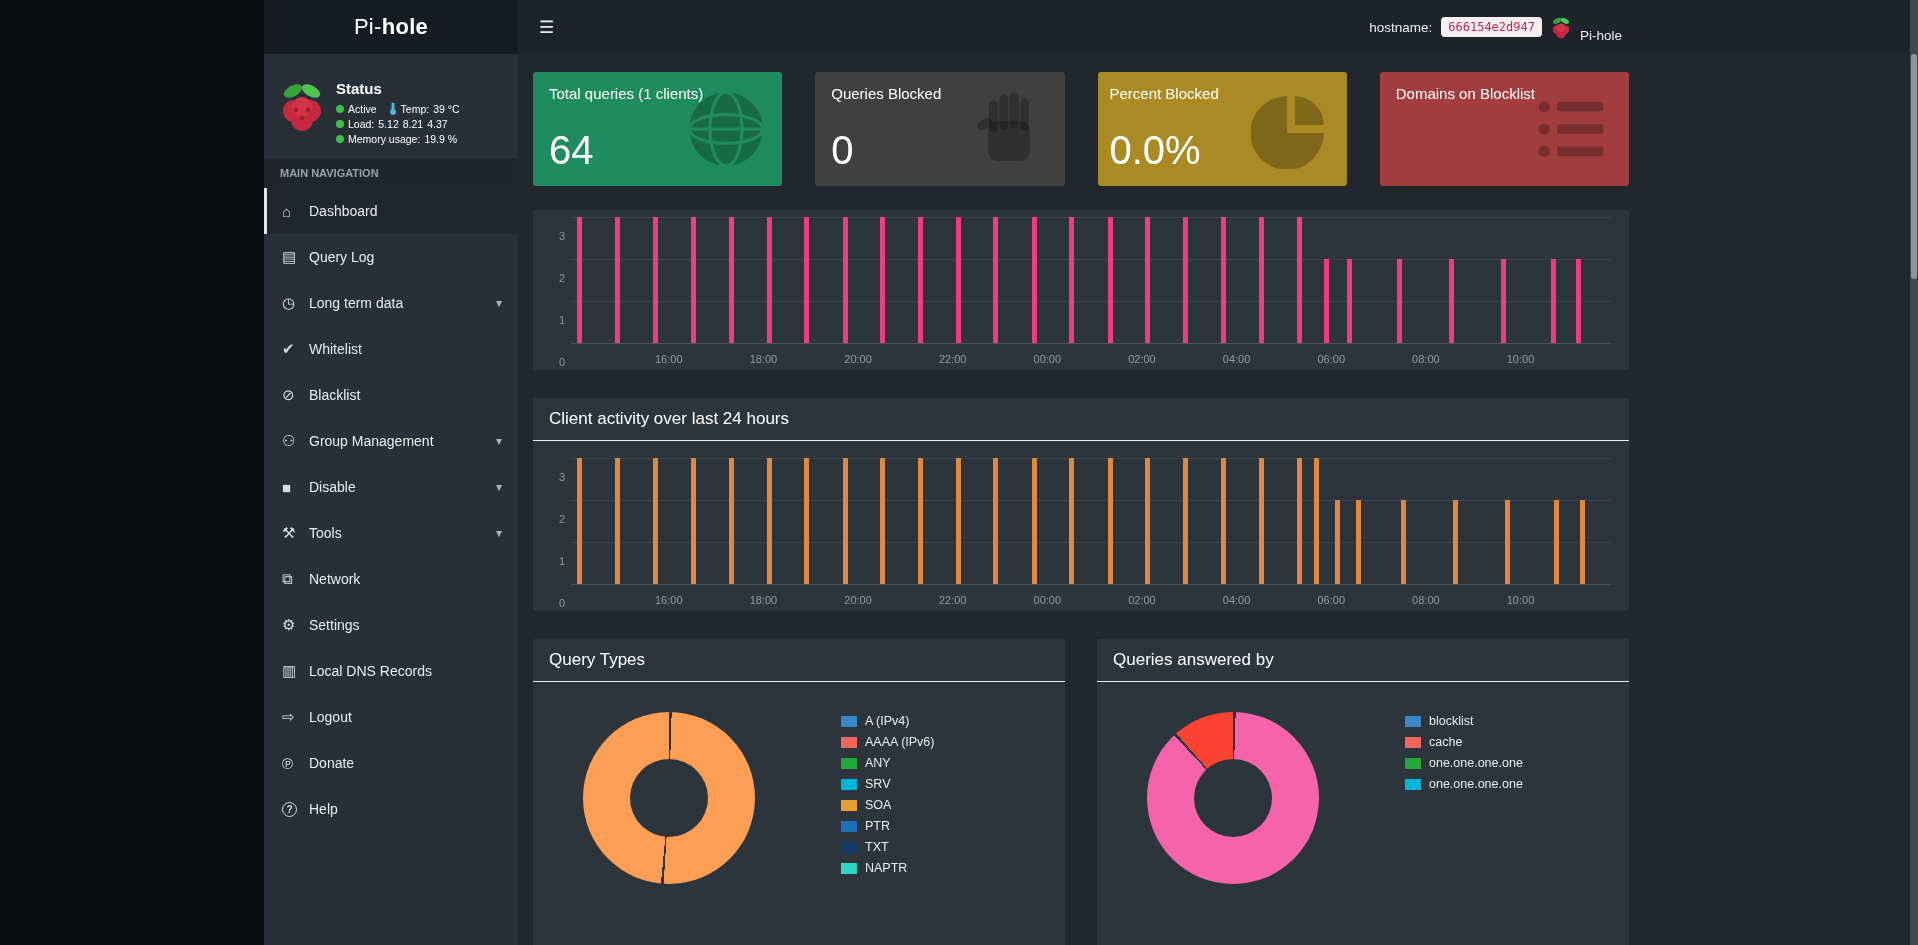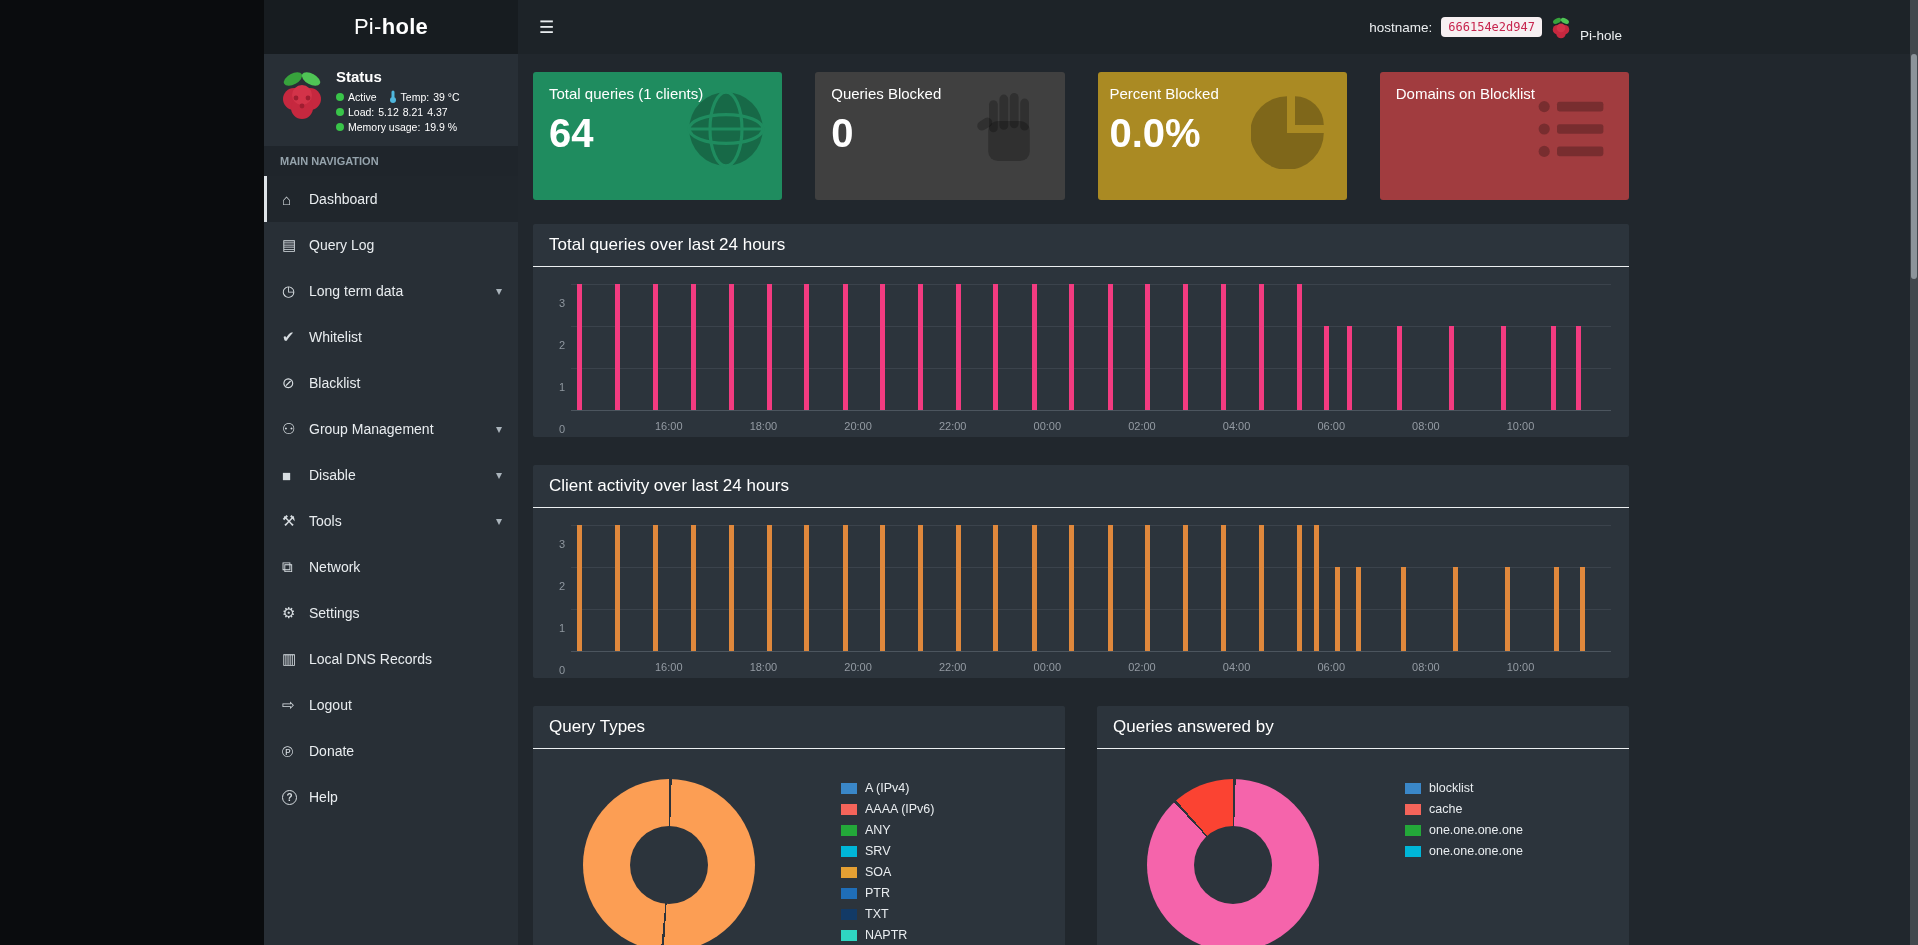--- a/index.html
+++ b/index.html
@@ -23,38 +23,38 @@
   .hostname-badge { background:#f7f0f2; color:#c7254e; font-family:"DejaVu Sans Mono", monospace; font-size:12px; padding:3px 7px; border-radius:4px; }
   .brand-name { font-size:13.5px;margin-top:16px; }
 
   
   .main-row { flex:1; display:flex; min-height:0; }
   .sidebar { width:254px; flex:0 0 254px; background:#282f36; color:#e9edf0; }
   .content { flex:1; background:#21272d; padding:18px 0 0 15px; overflow:hidden; }
   .container { width:1096px; }
 
   
-  .status-panel { display:flex; gap:11px; padding:14px 10px 13px 15px; }
+  .status-panel { display:flex; gap:11px; padding:26px 10px 13px 15px; }
   .status-title { font-weight:bold; font-size:15px; margin-bottom:5px; color:#fff; }
   .status-line { font-size:10.5px; display:flex; align-items:center; gap:4px; margin-top:3px; color:#fff; white-space:nowrap; }
   .status-line .sep { width:4px; }
   .dot { width:8px; height:8px; border-radius:50%; background:#39c449; display:inline-block; flex:0 0 8px; }
   .nav-header { background:#1f252b; color:#95a3ac; font-size:11px; font-weight:bold; padding:9px 16px; }
   #navlist { list-style:none; margin:0; padding:0; }
   .nav-item { height:46px; display:flex; align-items:center; padding-left:15px; font-size:14px; border-left:3px solid transparent; cursor:pointer; color:#e9edf0; }
   .nav-item.active { background:#20262c; border-left-color:#dfe4e8; }
   .nav-item .ic { width:27px; font-size:15px; color:#d7dde1; flex:0 0 27px; }
   .nav-item .ic.q { width:15px; height:15px; flex:0 0 15px; margin-right:12px; border:1.4px solid #d7dde1; border-radius:50%; font-size:10px; font-weight:bold; display:inline-flex; align-items:center; justify-content:center; }
   .nav-item .chev { margin-left:auto; margin-right:16px; font-size:12px; color:#aab4bb; }
 
   
   .cards-row { display:grid; grid-template-columns:repeat(4,1fr); gap:33px; margin-bottom:24px; }
-  .card { height:128px; border-radius:3px; position:relative; padding:13px 16px; color:#fff; overflow:hidden; cursor:pointer; }
+  .card { height:114px; border-radius:3px; position:relative; padding:13px 16px; color:#fff; overflow:hidden; cursor:pointer; }
   .card-title { font-size:15px; position:relative; z-index:2; }
-  .card-value { font-size:40px; font-weight:bold; margin-top:9px; position:relative; z-index:2; }
+  .card-value { font-size:40px; font-weight:normal; margin-top:26px; position:relative; z-index:2; }
   .card-icon { position:absolute; right:16px; top:17px; width:80px; height:80px; z-index:1; }
   .card-icon svg { width:100%; height:100%; }
 
   
   .panel { background:#2c343c; margin-bottom:24px; border-radius:2px; }
   .panel-header { padding:11px 16px; font-size:17px; color:#fff; border-bottom:1px solid #eceff1; }
   .chart-host { position:relative; height:160px; margin:10px 8px 28px 8px; }
   .plot { position:absolute; left:30px; right:10px; top:8px; bottom:26px; cursor:crosshair; }
   .grid { position:absolute; left:0; right:0; height:1px; background:#3b434c; }
   .grid.base { background:#4c555e; }
@@ -253,21 +253,20 @@
                   <rect x="30" y="16" width="58" height="12" rx="3"></rect>
                   <circle cx="14" cy="50" r="7"></circle>
                   <rect x="30" y="44" width="58" height="12" rx="3"></rect>
                   <circle cx="14" cy="78" r="7"></circle>
                   <rect x="30" y="72" width="58" height="12" rx="3"></rect>
                 </svg></div>
             </div>
           </div>
 
         <div class="panel">
-          <div class="panel-header">Total queries over last 24 hours</div>
           <div class="chart-host" id="chart0">
               <span class="ylab" style="bottom: calc(2px);">0</span>
               <span class="ylab" style="bottom: calc(44px);">1</span>
               <span class="ylab" style="bottom: calc(86px);">2</span>
               <span class="ylab" style="bottom: calc(128px);">3</span>
               <div class="plot">
                 <div class="grid base" style="bottom: 0%;"></div>
                 <div class="grid" style="bottom: 33.3333%;"></div>
                 <div class="grid" style="bottom: 66.6667%;"></div>
                 <div class="grid" style="bottom: 100%;"></div>

